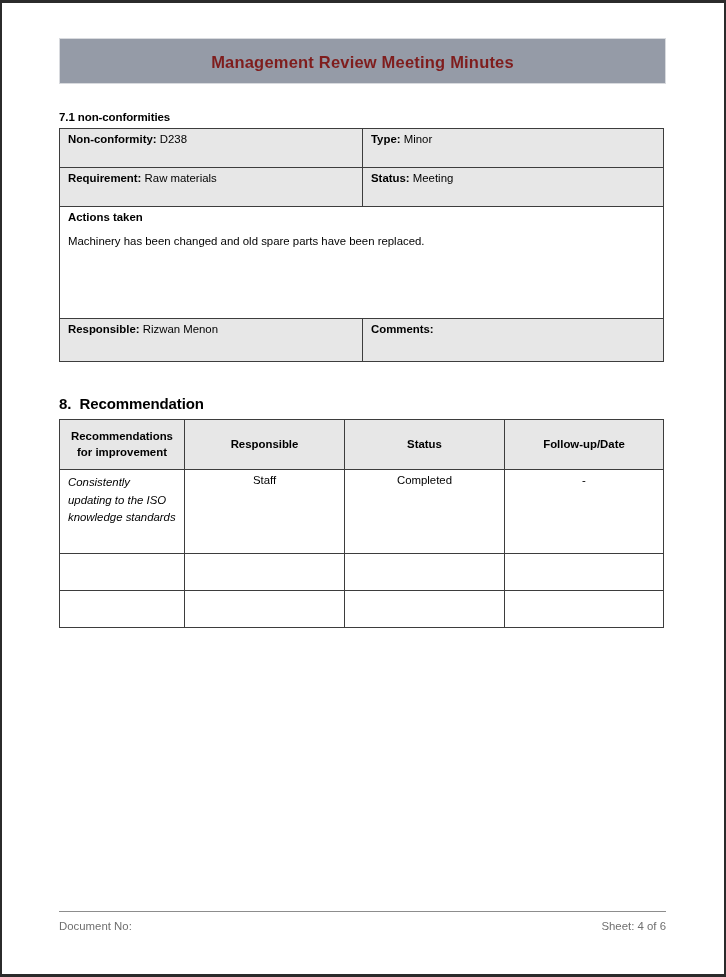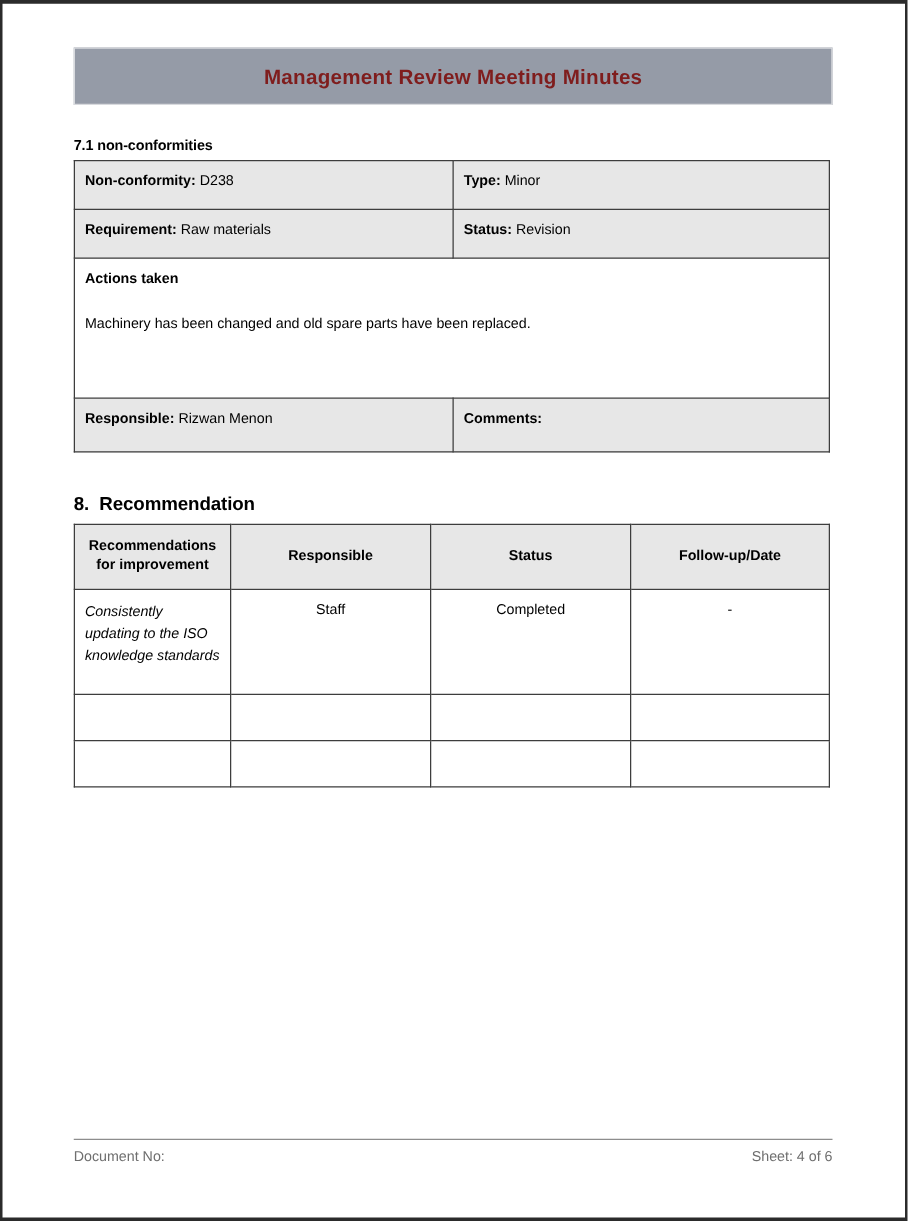--- a/index.html
+++ b/index.html
@@ -62,40 +62,40 @@
   }
 
   
   table {
     border-collapse: collapse;
     width: 604px;
     table-layout: fixed;
   }
   td, th {
     border: 1.3px solid #3d3d3d;
-    padding: 10px 8px;
+    padding: 4px 8px;
     font-size: 11.4px;
     vertical-align: top;
     text-align: left;
     font-weight: normal;
   }
   .shaded { background: #e7e7e7; }
   .white  { background: #ffffff; }
 
   .lbl { font-weight: bold; }
   .val { font-weight: normal; }
 
   
   .nc-row td { height: 39px; }
   .nc-actions td { height: 112px; }
   .nc-resp td { height: 43px; }
 
   .nc-actions .actions-title {
     font-weight: bold;
-    margin-bottom: 24px;
+    margin-bottom: 12px;
   }
   .nc-actions .actions-body {
     font-weight: normal;
   }
 
   
   .rec-table th {
     background: #e7e7e7;
     text-align: center;
     font-weight: bold;
@@ -166,21 +166,21 @@
             <span class="val">Minor</span>
           </td>
         </tr>
         <tr class="nc-row">
           <td class="shaded">
             <span class="lbl">Requirement:</span>
             <span class="val">Raw materials</span>
           </td>
           <td class="shaded">
             <span class="lbl">Status:</span>
-            <span class="val">Revision</span>
+            <span class="val">Meeting</span>
           </td>
         </tr>
         <tr class="nc-actions">
           <td class="white" colspan="2">
             <div class="actions-title">Actions taken</div>
             <div class="actions-body">Machinery has been changed and old spare parts have been replaced.</div>
           </td>
         </tr>
         <tr class="nc-resp">
           <td class="shaded">

